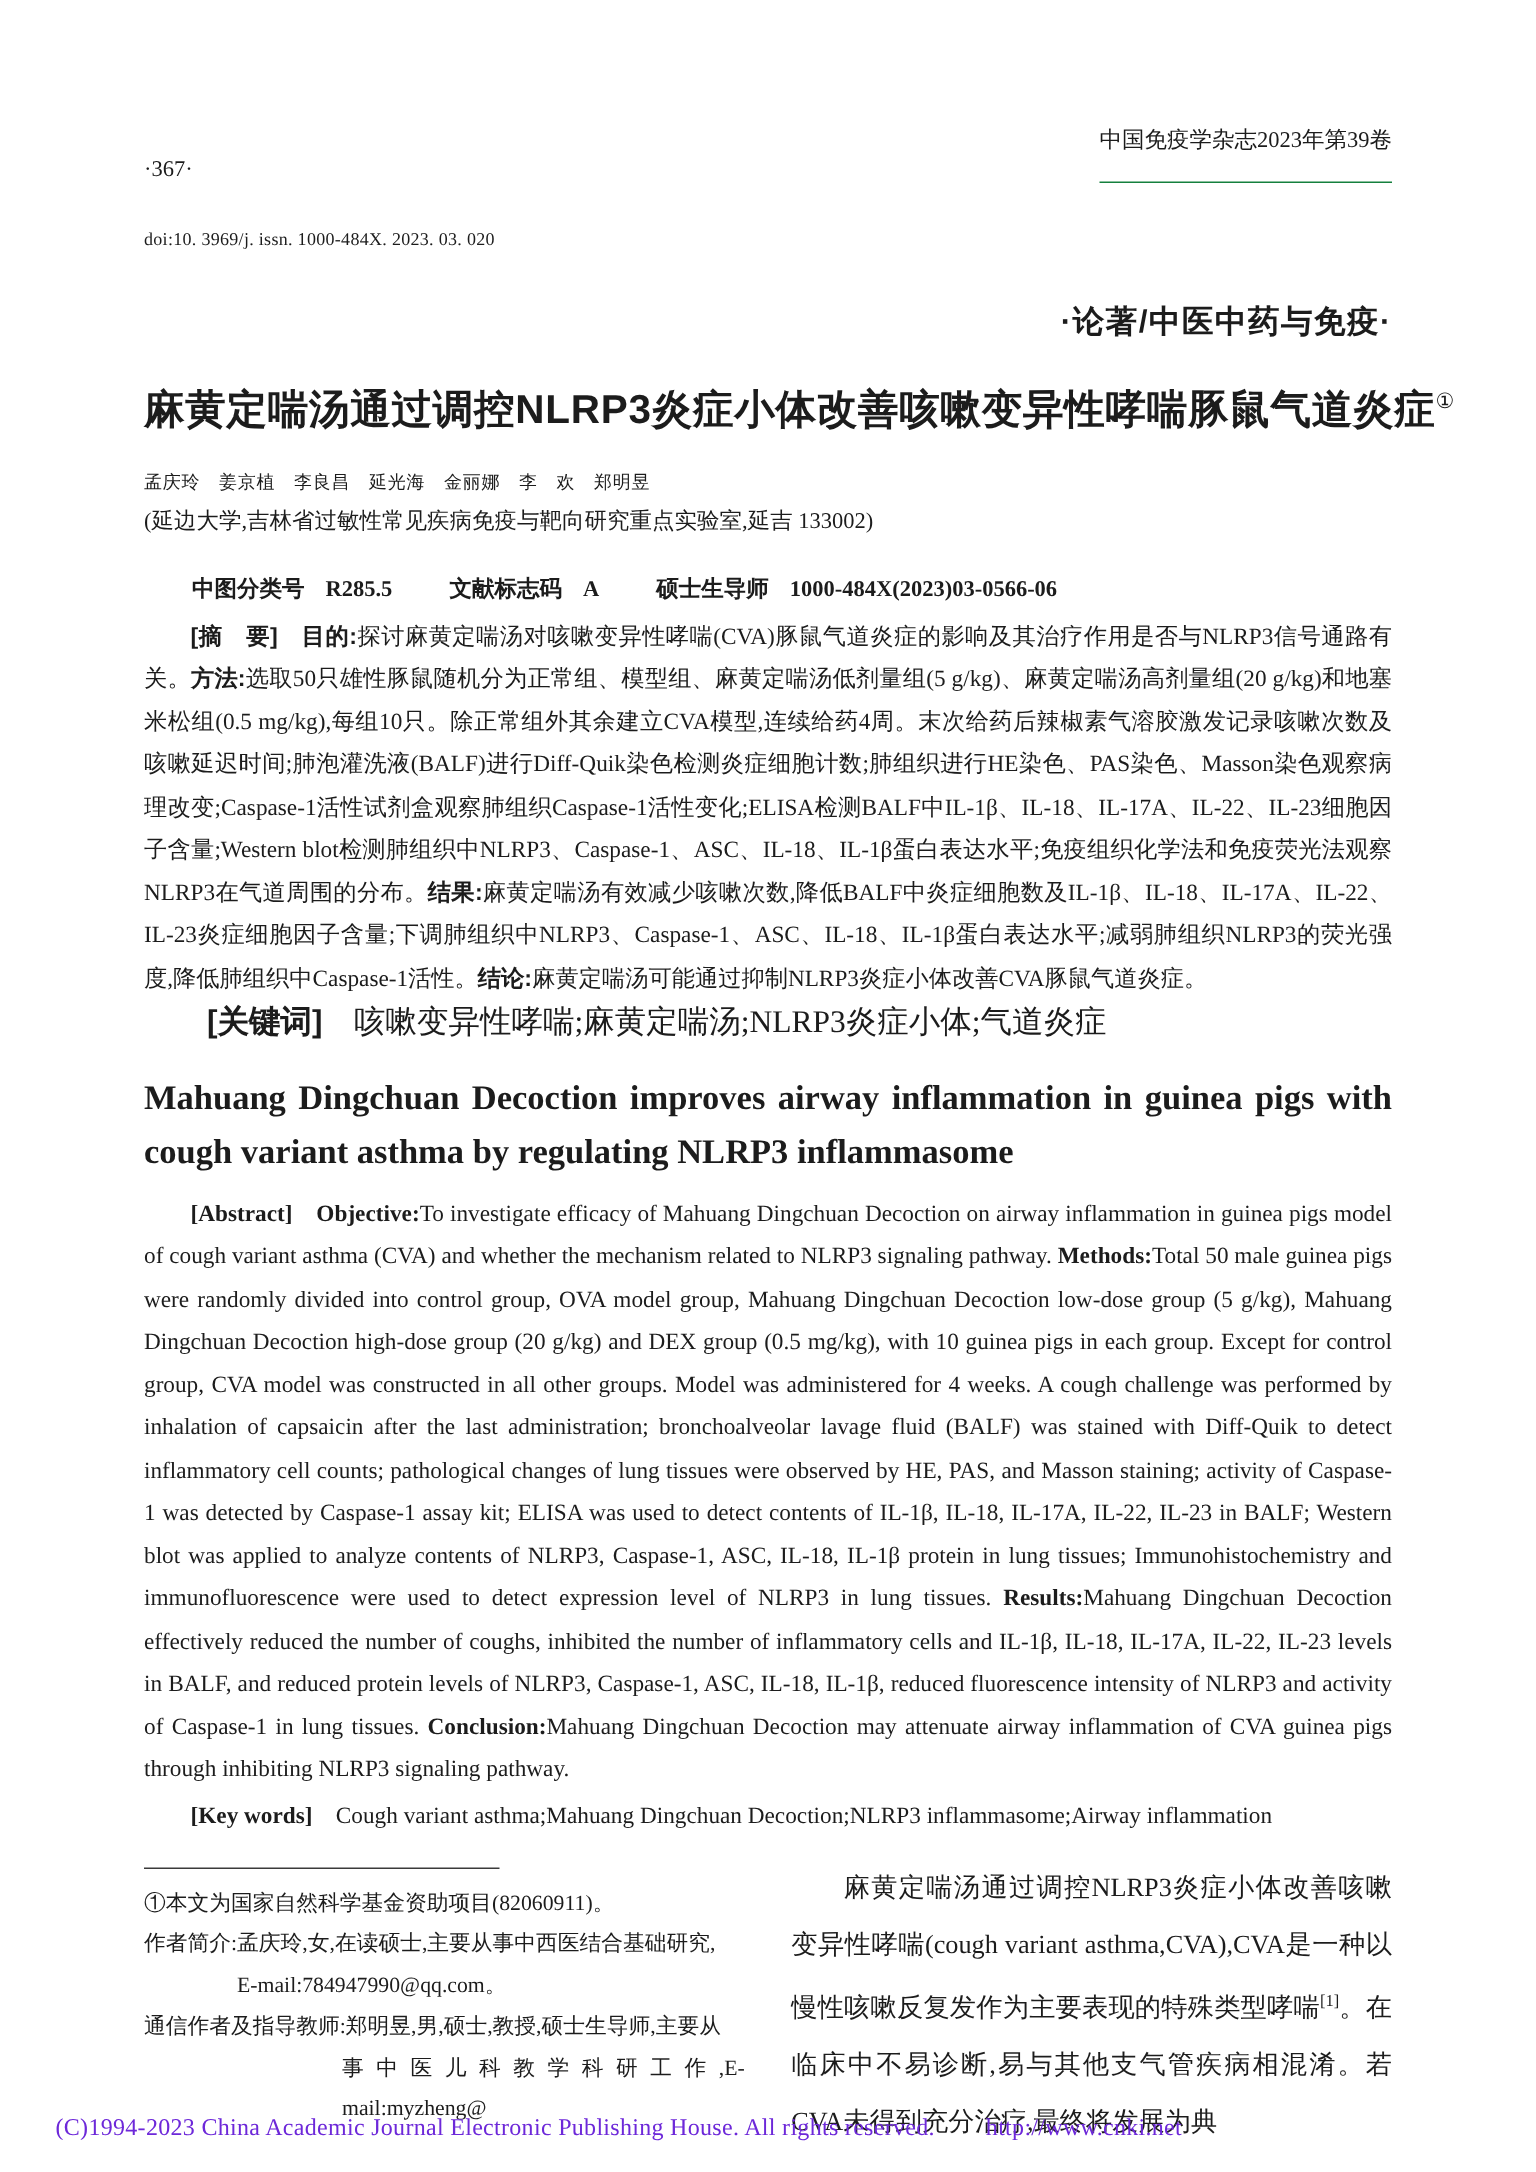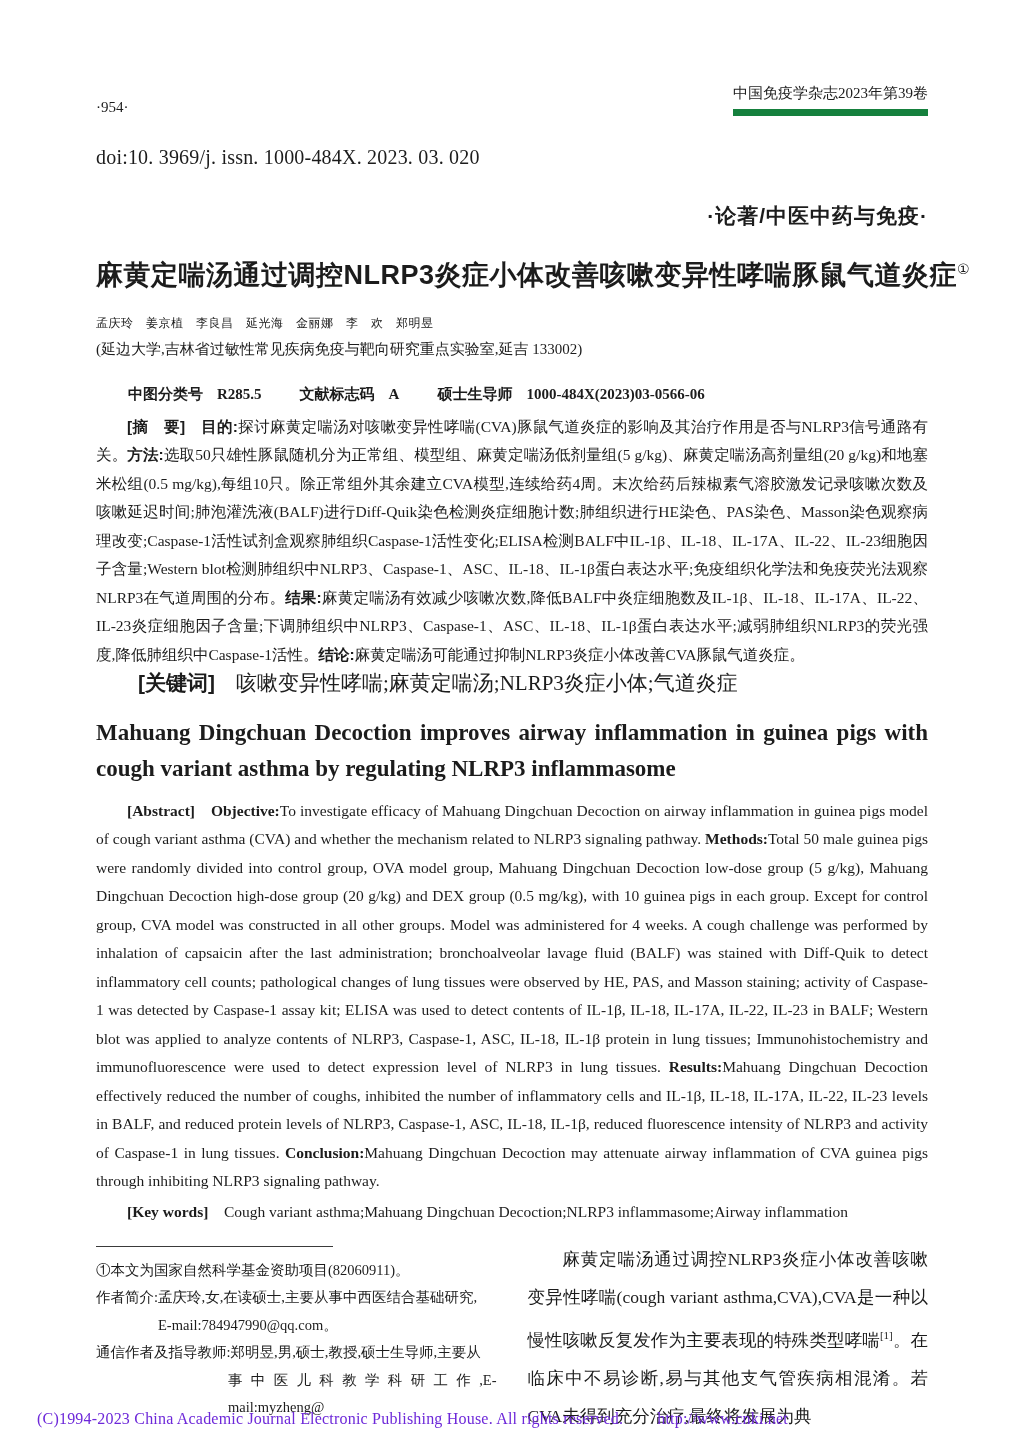--- a/index.html
+++ b/index.html
@@ -4,22 +4,22 @@
 <style>
   html,body{margin:0;padding:0;}
   body{
     width:1024px;height:1448px;position:relative;overflow:hidden;
     background:#ffffff;color:#1c1c1c;
     font-family:"Liberation Serif","DejaVu Serif",serif;
     -webkit-font-smoothing:antialiased;
   }
   .page{padding:84px 96px 0 96px;}
   .hdr{display:flex;justify-content:space-between;align-items:flex-end;font-size:15px;}
-  .journal{border-bottom:7px solid #15803d;padding-bottom:6px;}
-  .doi{margin-top:30px;font-size:20px;letter-spacing:.2px;}
+  .journal{border-bottom:1px solid #15803d;padding-bottom:18px;}
+  .doi{margin-top:30px;font-size:12px;letter-spacing:.2px;}
   .section-marker{margin-top:33px;font-family:"Liberation Sans","DejaVu Sans",sans-serif;font-weight:bold;font-size:21px;letter-spacing:1px;text-align:right;}
   .title-cn{margin-top:29px;font-family:"Liberation Sans","DejaVu Sans",sans-serif;font-weight:bold;font-size:27px;line-height:1.25;letter-spacing:.5px;white-space:nowrap;}
   .title-cn sup{font-size:14px;font-weight:normal;}
   .authors-cn{margin-top:22px;font-size:12px;letter-spacing:.5px;font-family:Liberation Serif, serif;}
   .affil-cn{margin-top:8px;font-size:15px;}
   .meta{margin-top:26px;font-size:15px;font-weight:bold;padding-left:32px;}
   .meta .lbl{font-family:"Liberation Sans","DejaVu Sans",sans-serif;margin-right:14px;}
   .meta .val{margin-right:38px;}
   .abs-cn{margin-top:9px;font-size:15.5px;line-height:28.5px;text-align:justify;text-indent:2em;}
   .abs-cn b,.kw-cn b{font-family:"Liberation Sans","DejaVu Sans",sans-serif;font-weight:bold;}
@@ -39,21 +39,21 @@
   .body-par sup{font-size:11px;}
   .footer{position:absolute;left:37px;bottom:20px;color:#6d28d9;font-size:16px;letter-spacing:.2px;font-family:Liberation Serif, serif;}
   .footer .url{margin-left:34px;}
 </style>
 </head>
 <body>
 
 <div class="page">
 
   <div class="hdr">
-    <span>·954·</span>
+    <span>·367·</span>
     <span class="journal">中国免疫学杂志2023年第39卷</span>
   </div>
 
   <div class="doi">doi:10. 3969/j. issn. 1000-484X. 2023. 03. 020</div>
 
   <div class="section-marker">·论著/中医中药与免疫·</div>
 
   <div class="title-cn"><span>麻黄定喘汤通过调控NLRP3炎症小体改善咳嗽变异性哮喘豚鼠气道炎症</span><sup>①</sup></div>
 
   <div class="authors-cn">孟庆玲　姜京植　李良昌　延光海　金丽娜　李　欢　郑明昱</div>

